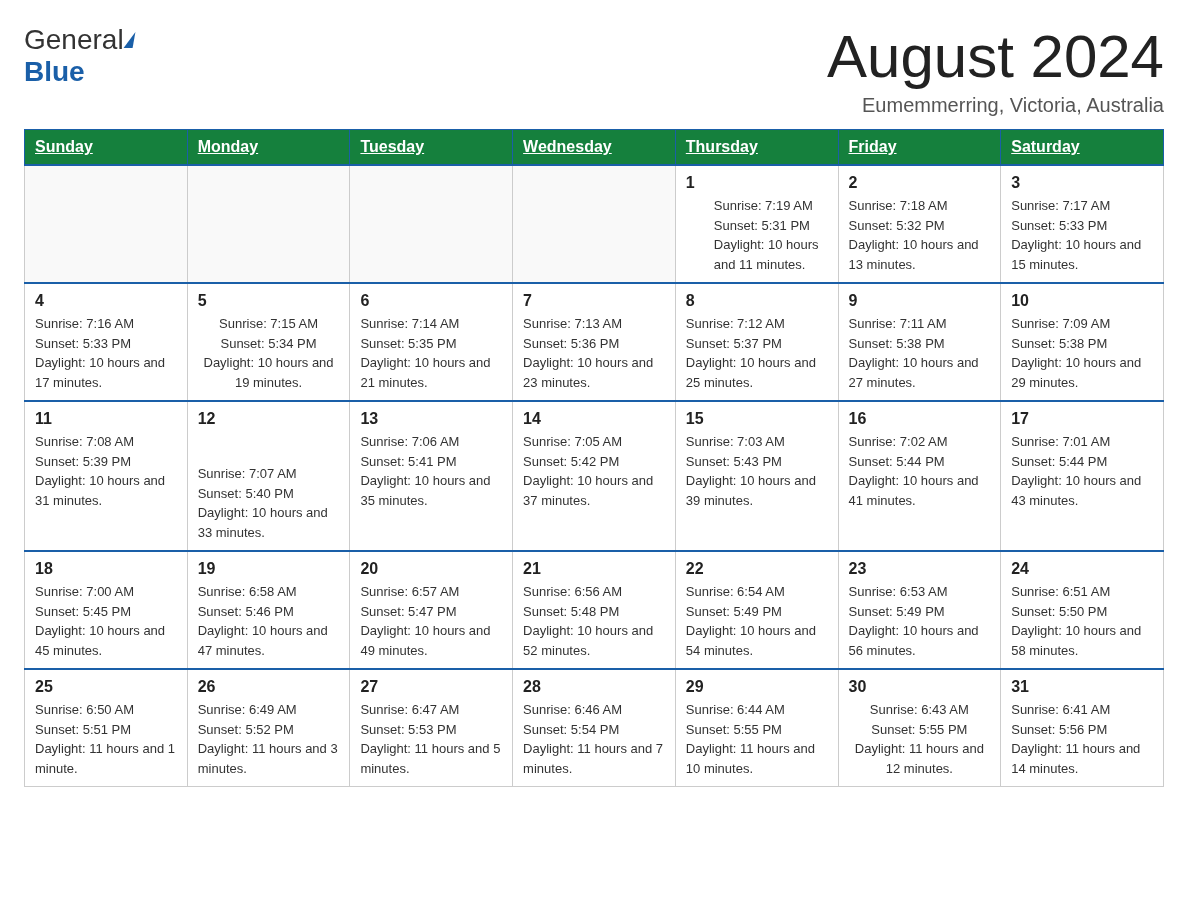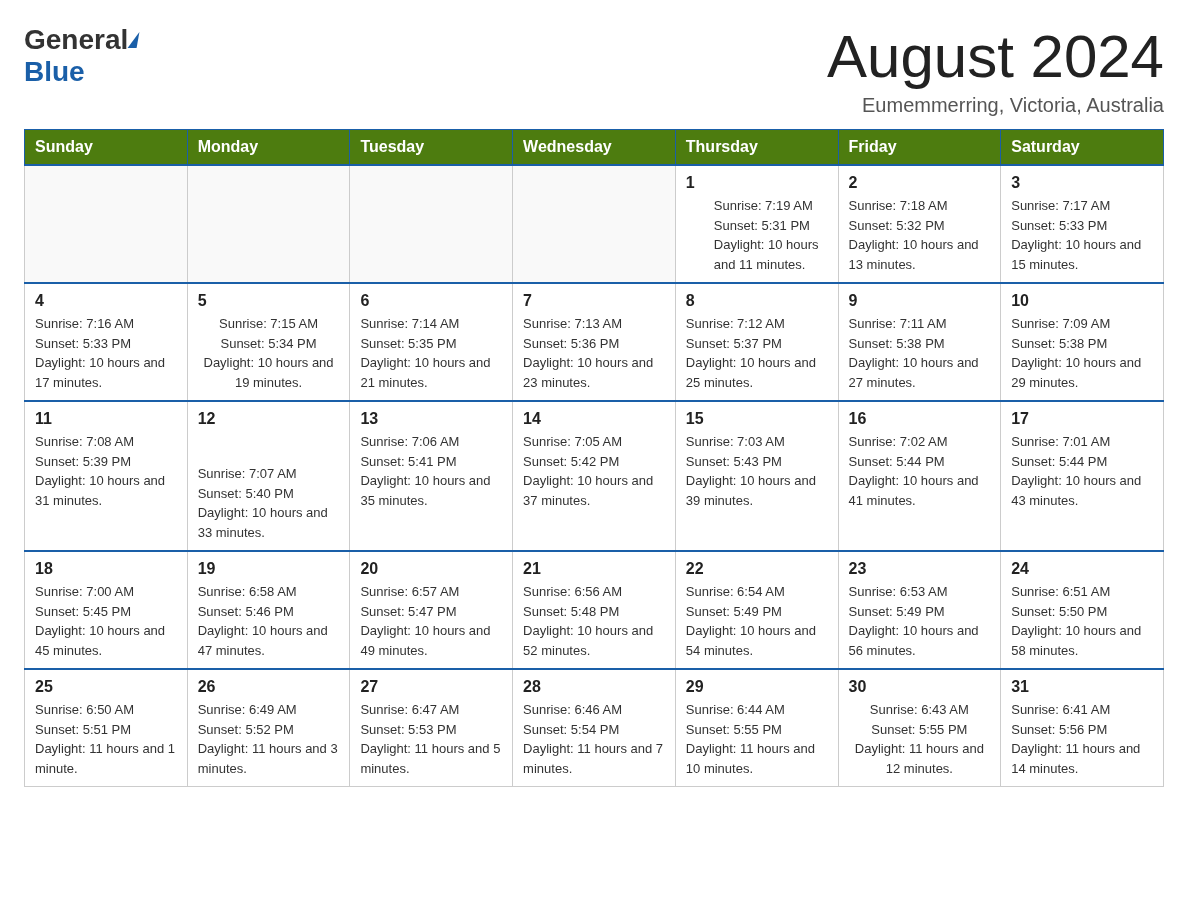--- a/index.html
+++ b/index.html
@@ -32,27 +32,28 @@
       font-size: 20px;
       color: #555;
       margin-top: 4px;
     }
     .calendar {
       width: 100%;
       border-collapse: collapse;
       margin-top: 12px;
     }
     .calendar thead th {
-      background: #4d7c0f;
+      background: #15803d;
       color: #fff;
       font-size: 16px;
       font-weight: bold;
       padding: 8px 10px;
       text-align: left;
       border: 1px solid #1a5fa8;
+      text-decoration: underline;
     }
     .calendar tbody td {
       vertical-align: top;
       padding: 8px 10px;
       border: 1px solid #ccc;
       width: 14.28%;
       min-height: 100px;
       font-size: 13px;
       color: #333;
     }
@@ -71,21 +72,21 @@
       color: #333;
       line-height: 1.5;
     }
     .empty-cell {
       background: #f9f9f9;
     }
     .logo-row {
       display: flex;
       align-items: center;
     }
-    .logo-general-part { color: #333; font-size: 28px; font-weight: bold; }
+    .logo-general-part { color: #333; font-size: 28px; font-weight: normal; }
     .logo-blue-part { color: #1a5fa8; font-size: 28px; font-weight: bold; }
     .logo-arrow {
       width: 0;
       height: 0;
       border-left: 9px solid transparent;
       border-right: 0px solid transparent;
       border-bottom: 16px solid #1a5fa8;
       display: inline-block;
       margin-left: 1px;
       transform: skewX(-10deg);

